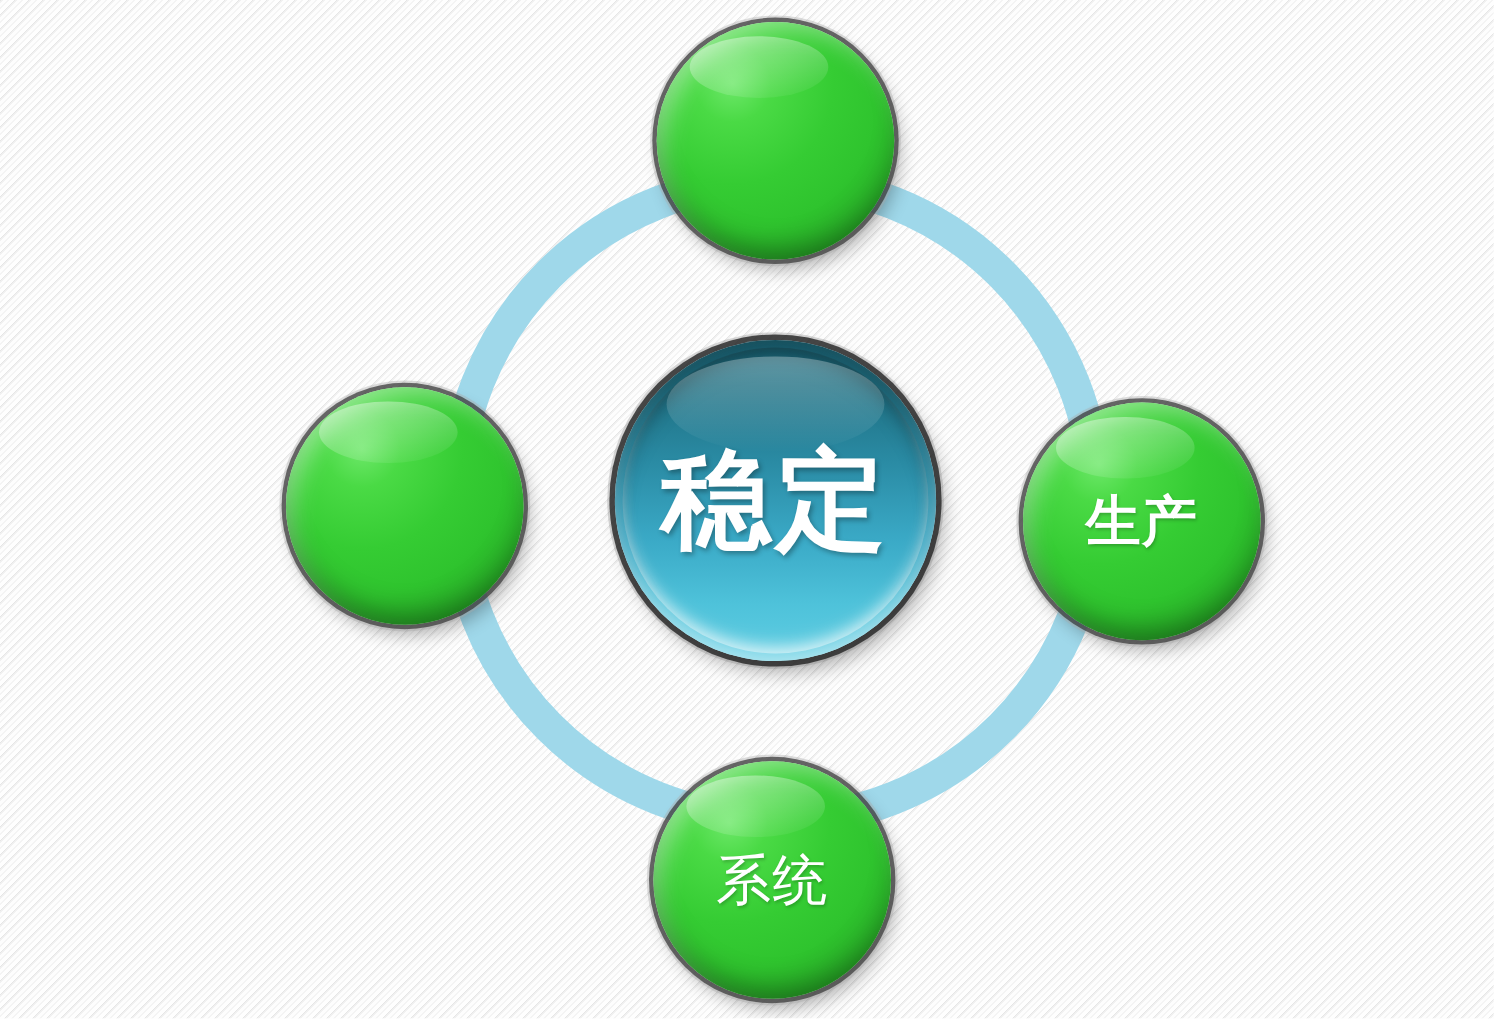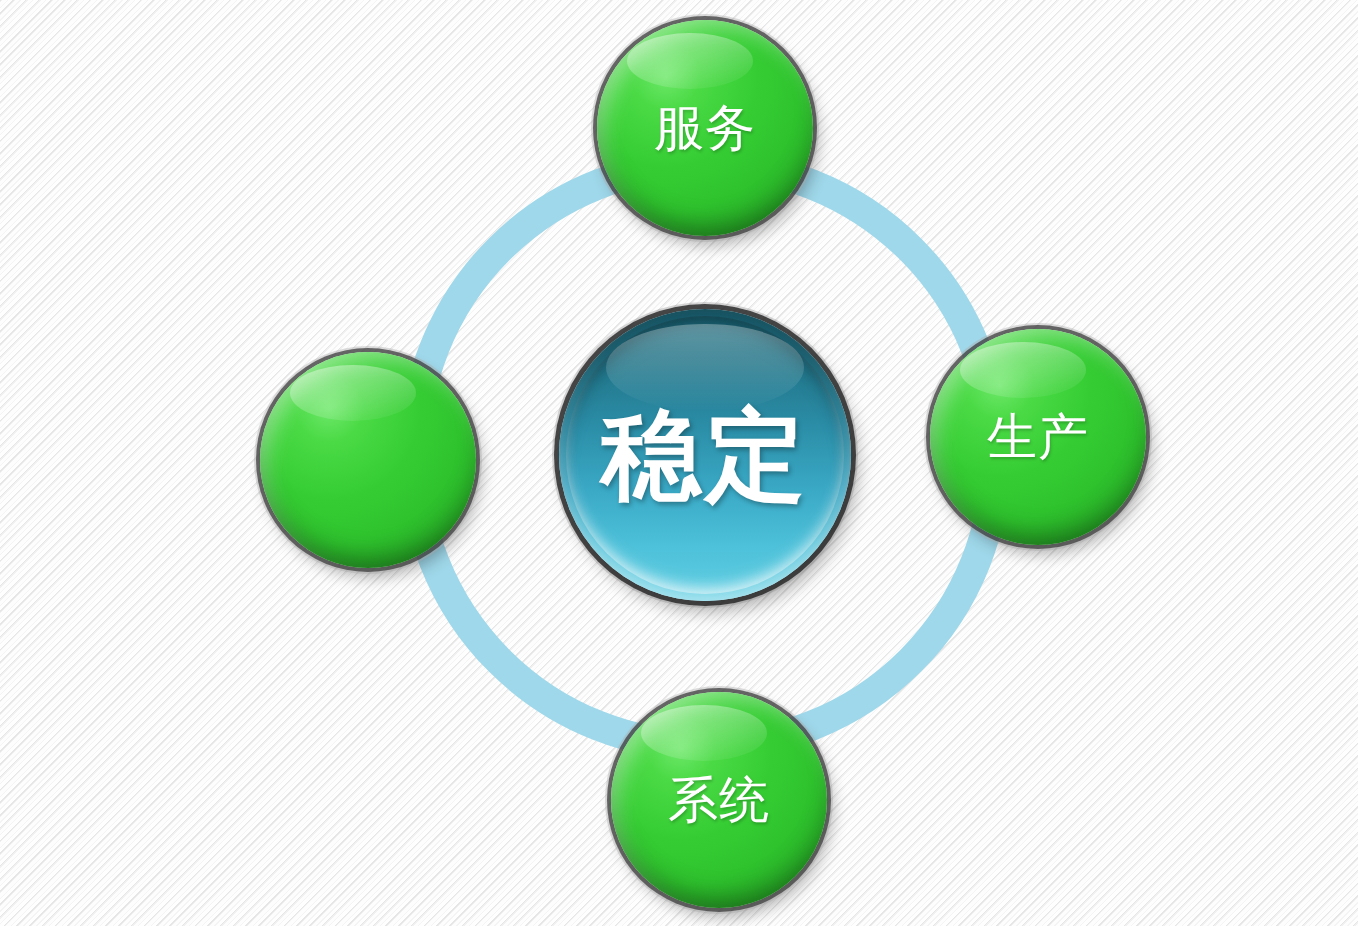--- a/index.html
+++ b/index.html
@@ -153,38 +153,37 @@
     font-family: "Liberation Serif", "DejaVu Serif", serif;
     font-size: 50px;
     line-height: 1.12;
     letter-spacing: 1px;
     text-shadow: 1px 2px 3px rgba(0,0,0,0.22);
     z-index: 2;
     white-space: nowrap;
   }
 
   .node-top    { left: 597px; top: 20px;  }
-  .node-right  { left: 930px; top: 329px; }
-  .node-bottom { left: 611px; top: 692px; }
+  .node-right  { left: 930px; top: 366px; font-weight: bold; }
+  .node-bottom { left: 594px; top: 692px; }
   .node-left   { left: 260px; top: 352px; }
 </style>
 </head>
 <body>
 
 <div id="stage">
 
   <div class="ring"></div>
 
   <div class="hub">
     <div class="hub-label">稳定</div>
   </div>
 
   <div class="node node-top">
     <div class="node-label">
-      <span>服务</span>
     </div>
   </div>
 
   <div class="node node-right">
     <div class="node-label">
       <span>生产</span>
     </div>
   </div>
 
   <div class="node node-bottom">

